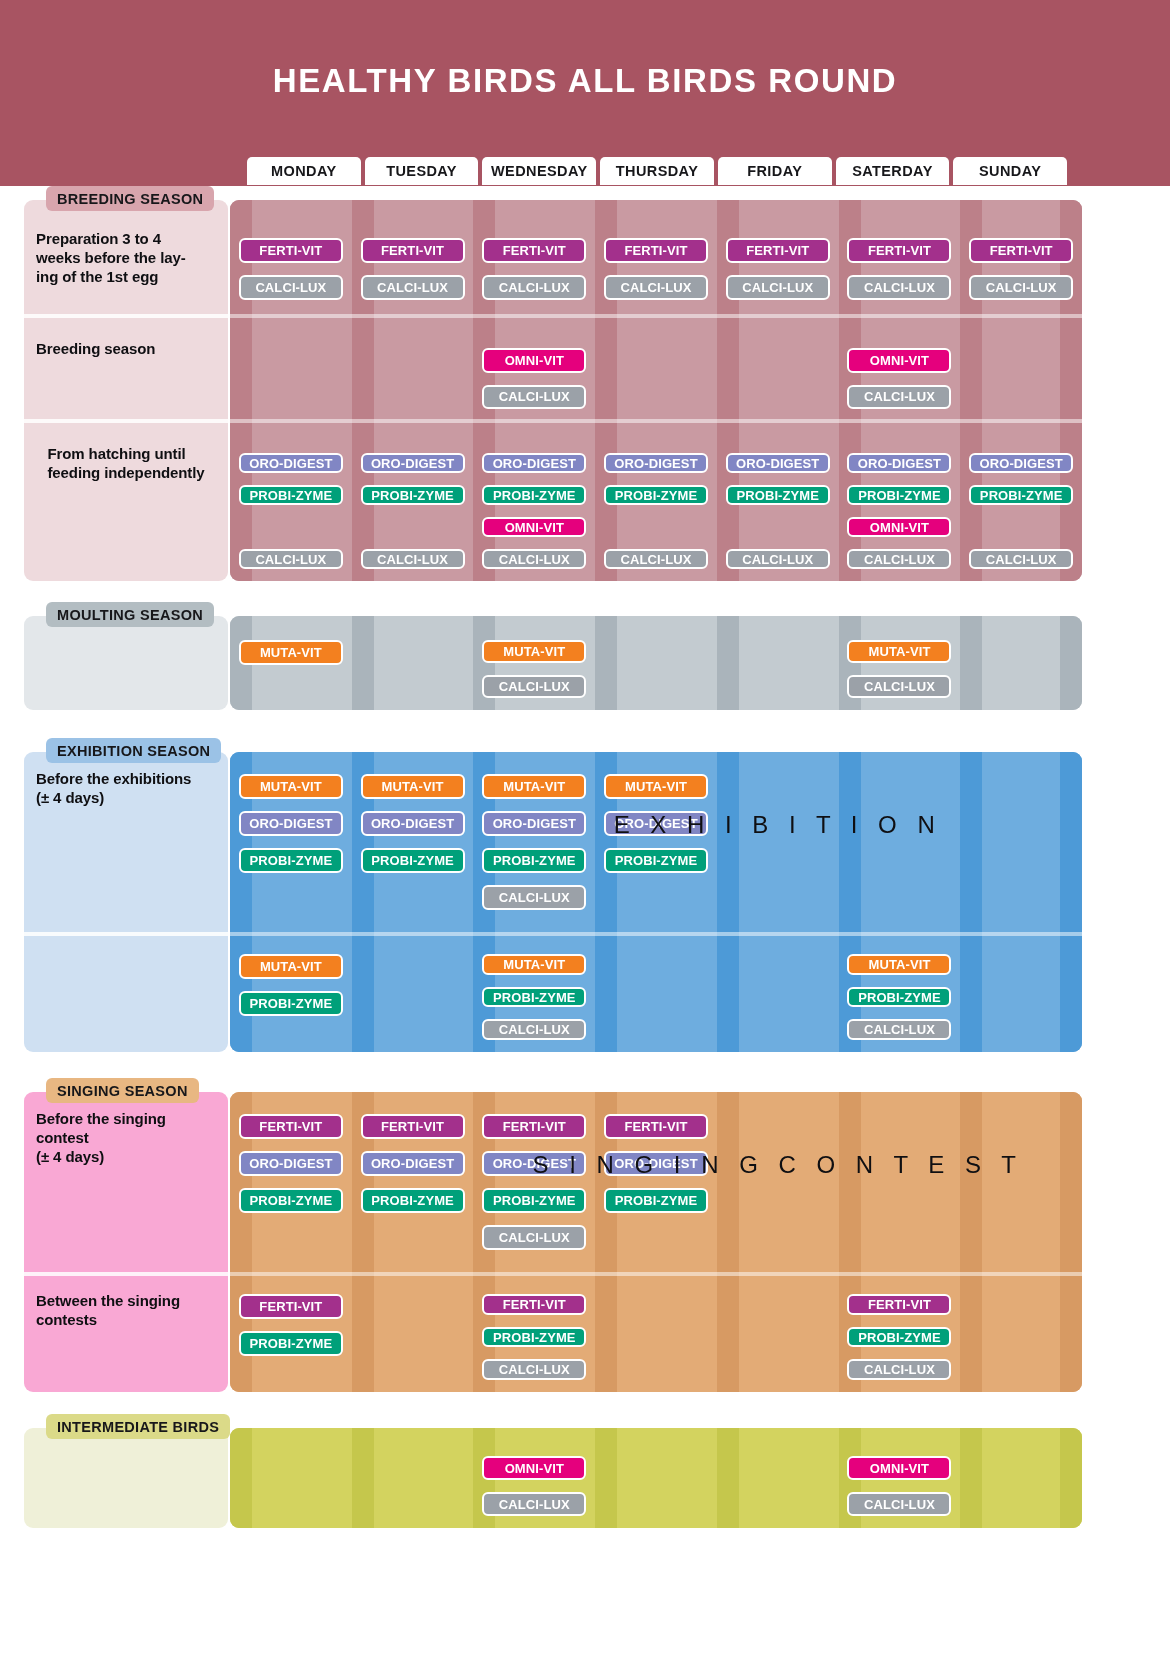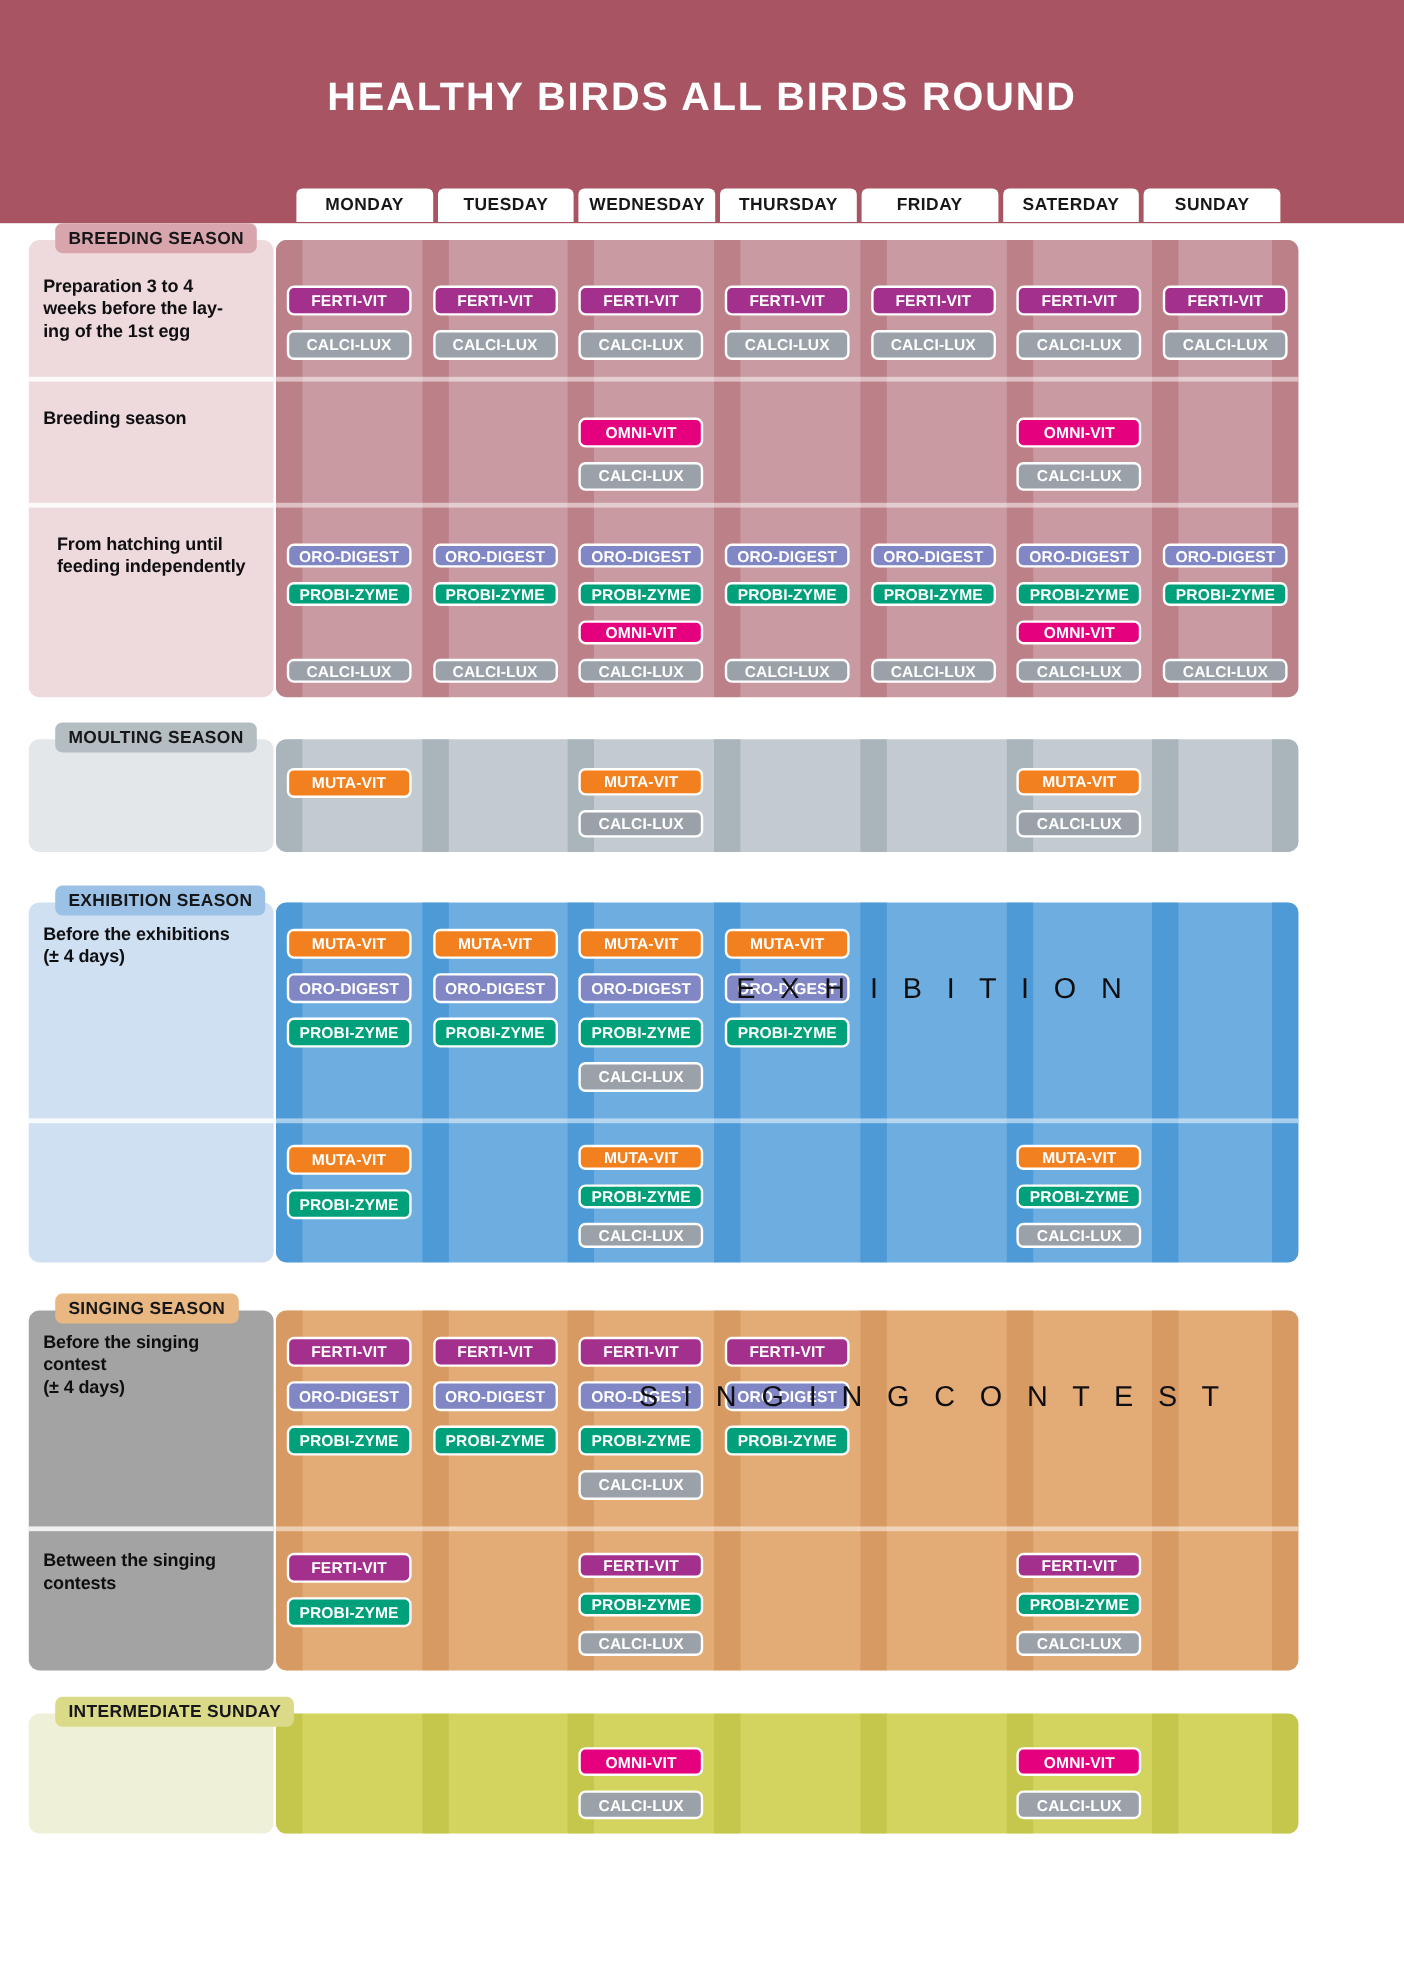--- a/index.html
+++ b/index.html
@@ -497,21 +497,21 @@
                 <div class="badge" style="margin-bottom: 12px; background: rgb(155, 161, 168);">CALCI-LUX</div>
               </div>
               <div class="cell" style="padding-top: 20px;"></div>
             </div>
           </div>
           <div class="grid-sep" style="top: 180px;"></div>
           <div class="event-text" style="left: 365.143px; width: 365.143px; top: 58px; height: 30px;">E X H I B I T I O N</div>
         </div>
       </div>
       <div class="section" style="top: 1092px; height: 300px;">
-        <div class="side-panel" style="height: 300px; background: #a3a3a3;">
+        <div class="side-panel" style="height: 300px; background: #f9a8d4;">
           <div class="side-row" style="position: absolute; top: 0px; height: 182px;">
             <div class="side-row-label" style="margin-top: 18px;">Before the singing
 contest
 (± 4 days)</div>
           </div>
           <div class="side-row" style="position: absolute; top: 182px; height: 118px;">
             <div class="side-row-label" style="margin-top: 18px;">Between the singing
 contests</div>
           </div>
           <div class="side-sep" style="top: 180px;"></div>
@@ -595,21 +595,21 @@
           <div class="grid-sep" style="top: 180px;"></div>
           <div class="event-text" style="left: 365.143px; width: 365.143px; top: 58px; height: 30px;">S I N G I N G   C O N T E S T</div>
         </div>
       </div>
       <div class="section" style="top: 1428px; height: 100px;">
         <div class="side-panel" style="height: 100px; background: rgb(239, 240, 216);">
           <div class="side-row" style="position: absolute; top: 0px; height: 100px;">
             <div class="side-row-label" style="margin-top: 0px;"></div>
           </div>
         </div>
-        <div class="side-tag" style="background: rgb(219, 218, 136);">INTERMEDIATE SUNDAY</div>
+        <div class="side-tag" style="background: rgb(219, 218, 136);">INTERMEDIATE BIRDS</div>
         <div class="grid-panel" style="height: 100px; background: rgb(211, 211, 95);">
           <div class="stripes">
             <div class="stripe-col">
               <div style="position: absolute; left: 0px; top: 0px; width: 22px; height: 100%; background: rgb(197, 199, 76);"></div>
             </div>
             <div class="stripe-col">
               <div style="position: absolute; left: 0px; top: 0px; width: 22px; height: 100%; background: rgb(197, 199, 76);"></div>
             </div>
             <div class="stripe-col">
               <div style="position: absolute; left: 0px; top: 0px; width: 22px; height: 100%; background: rgb(197, 199, 76);"></div>

